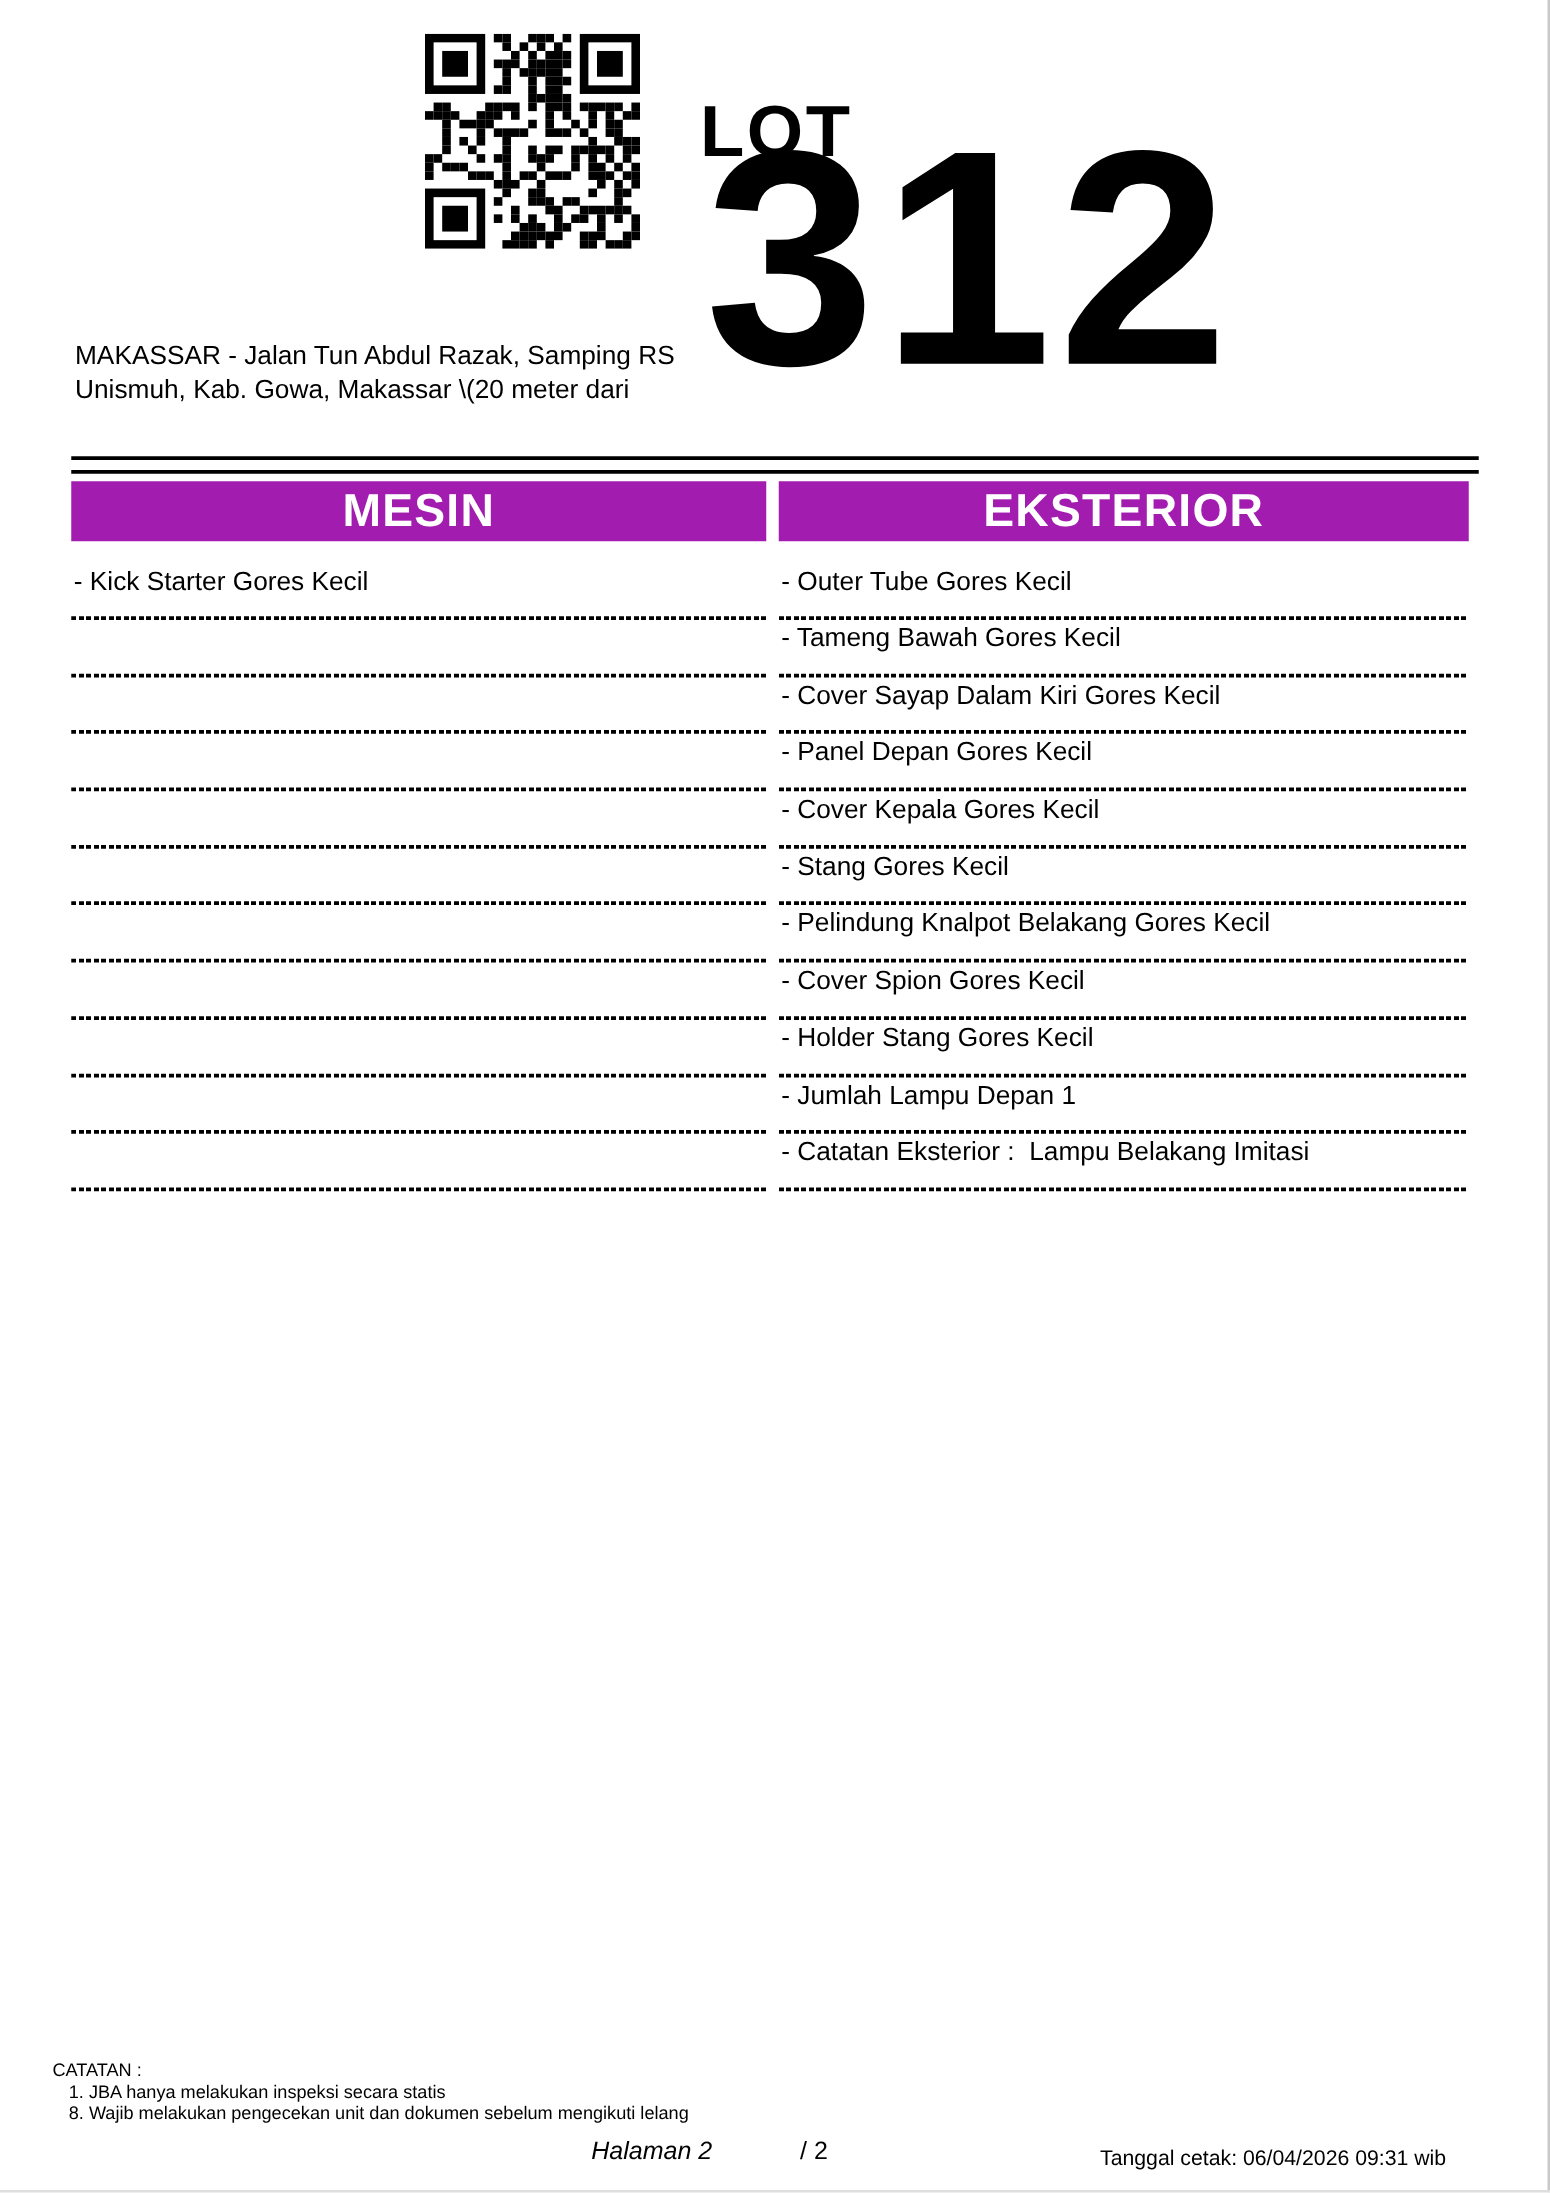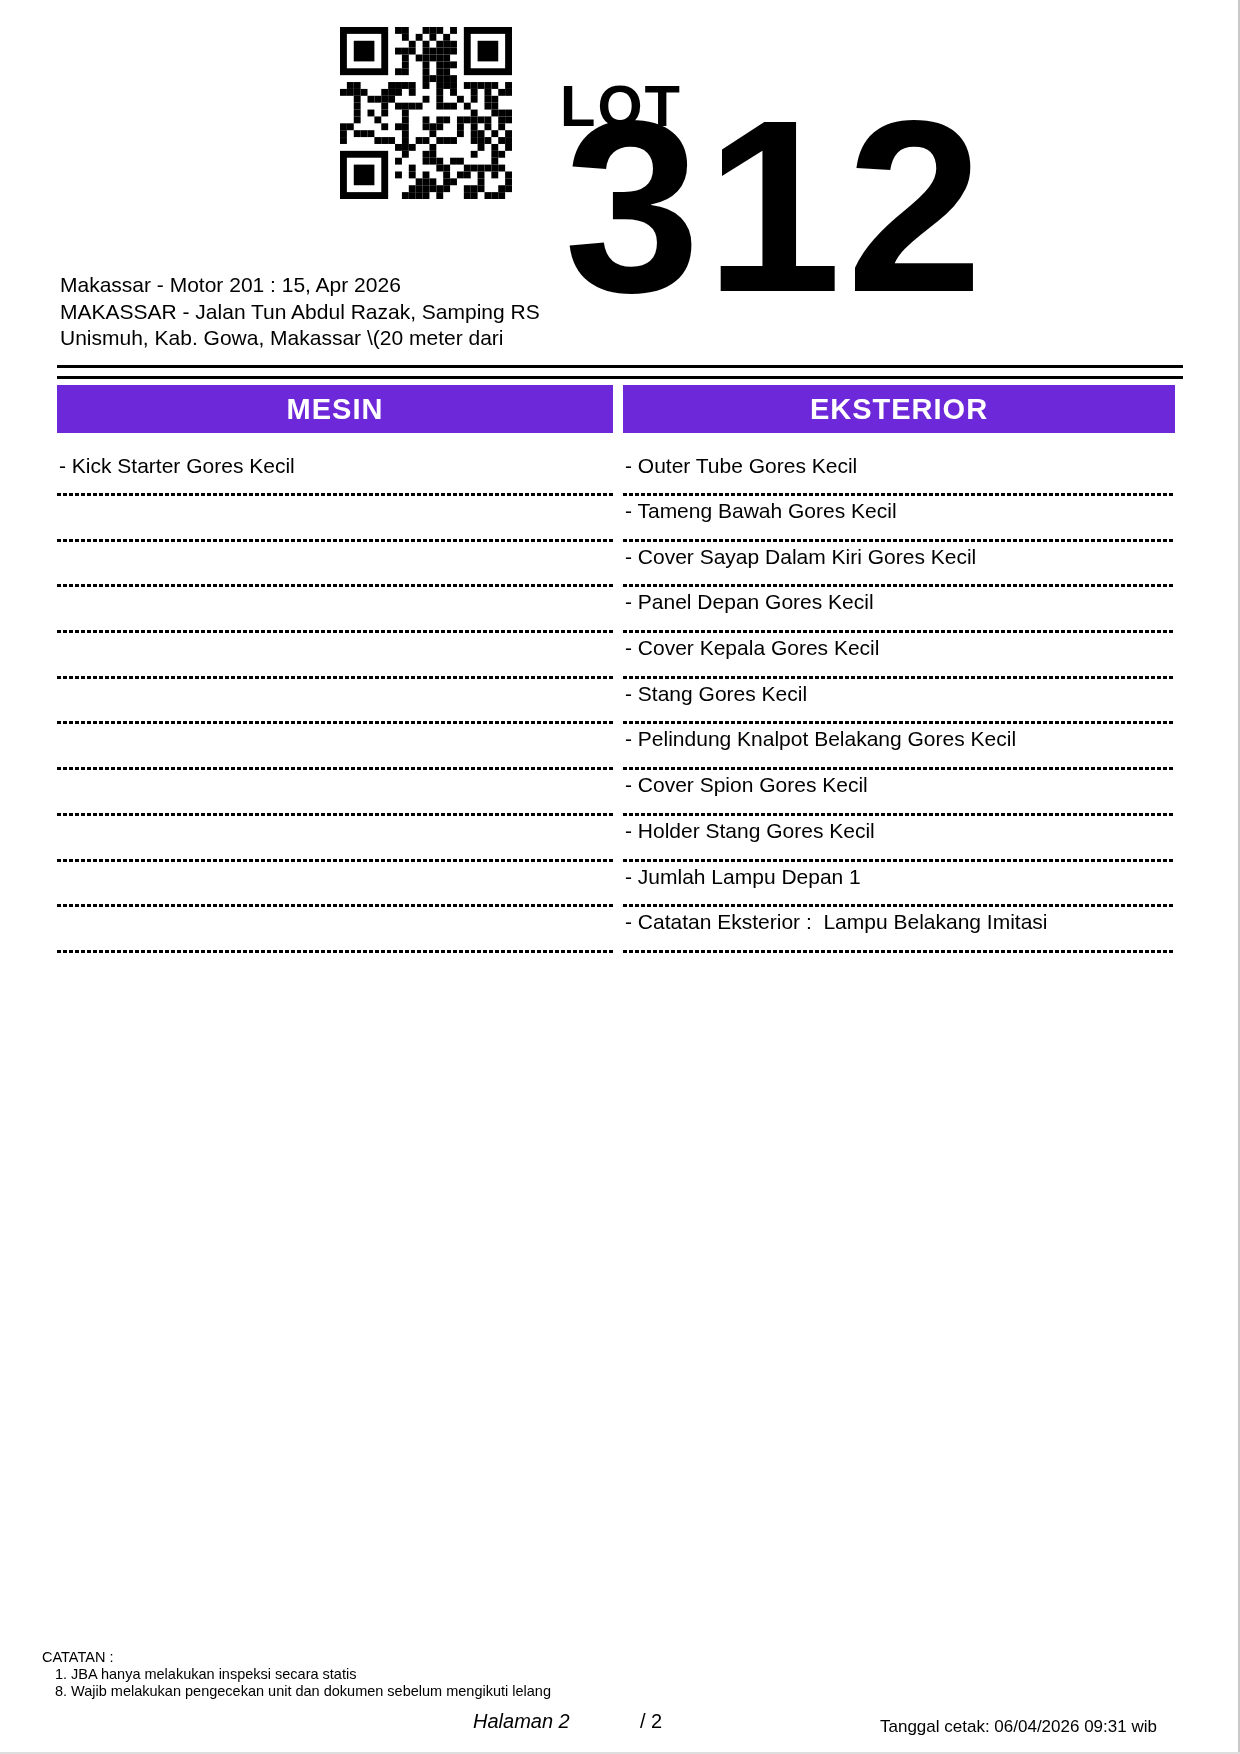--- a/index.html
+++ b/index.html
@@ -37,23 +37,23 @@
   .double-rule{
     position:absolute;left:57px;top:365px;width:1126px;height:8px;
     border-top:3px solid #000;border-bottom:3px solid #000;
     box-sizing:content-box;
   }
 
   .col{position:absolute;top:385px;}
   .col.left{left:57px;width:556px;}
   .col.right{left:623px;width:552px;}
   .col-bar{
-    height:48px;background:#6d28d9;color:#fff;
+    height:48px;background:#a21caf;color:#fff;
     display:flex;align-items:center;justify-content:center;
-    font-size:29px;font-weight:bold;letter-spacing:1px;
+    font-size:37px;font-weight:bold;letter-spacing:1px;
   }
   .rows{width:100%;}
   .row{position:relative;box-sizing:border-box;height:45.7px;padding:3px 0 0 2px;}
   .row.first{height:63px;padding-top:21px;}
   .row .item-text{font-size:21px;line-height:24px;white-space:pre;}
   .row .dots{
     position:absolute;left:0;right:0;bottom:0;height:3px;
     background:repeating-linear-gradient(90deg,#000 0 4px,transparent 4px 6px);
   }
 
@@ -305,21 +305,20 @@
         <rect x="0" y="123.84" width="48.16" height="48.16" fill="#000"></rect>
         <rect x="6.88" y="130.72" width="34.4" height="34.4" fill="#fff"></rect>
         <rect x="13.76" y="137.6" width="20.64" height="20.64" fill="#000"></rect>
       </svg>
     </div>
 
   <div class="lot-label">LOT</div>
   <div class="lot-number">312</div>
 
   <div class="header-block">
-    <div>Makassar - Motor 201 : 15, Apr 2026</div>
     <div>MAKASSAR - Jalan Tun Abdul Razak, Samping RS</div>
     <div>Unismuh, Kab. Gowa, Makassar \(20 meter dari</div>
   </div>
 
   <div class="double-rule"></div>
 
   <div class="col left">
     <div class="col-bar">MESIN</div>
     <div class="rows">
         <div class="row first"><span class="item-text">- Kick Starter Gores Kecil</span><div class="dots"></div></div>

